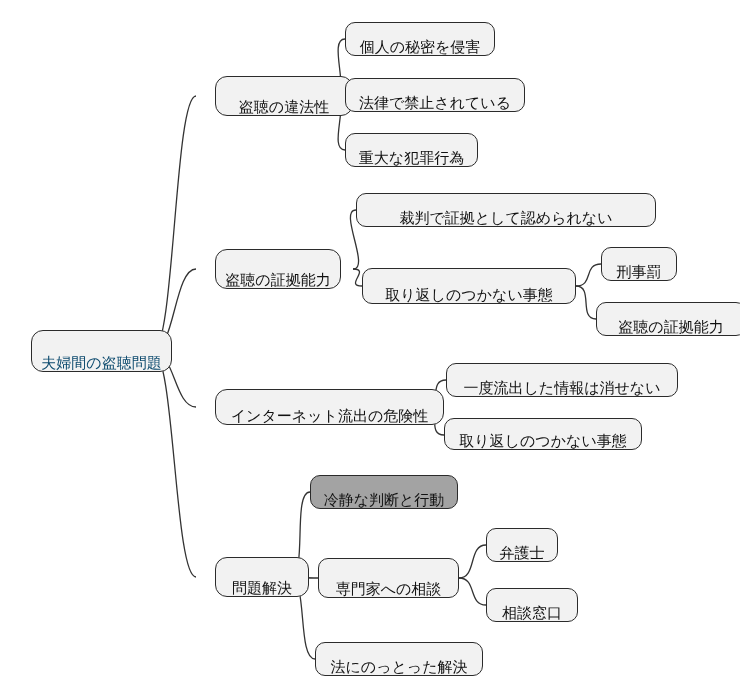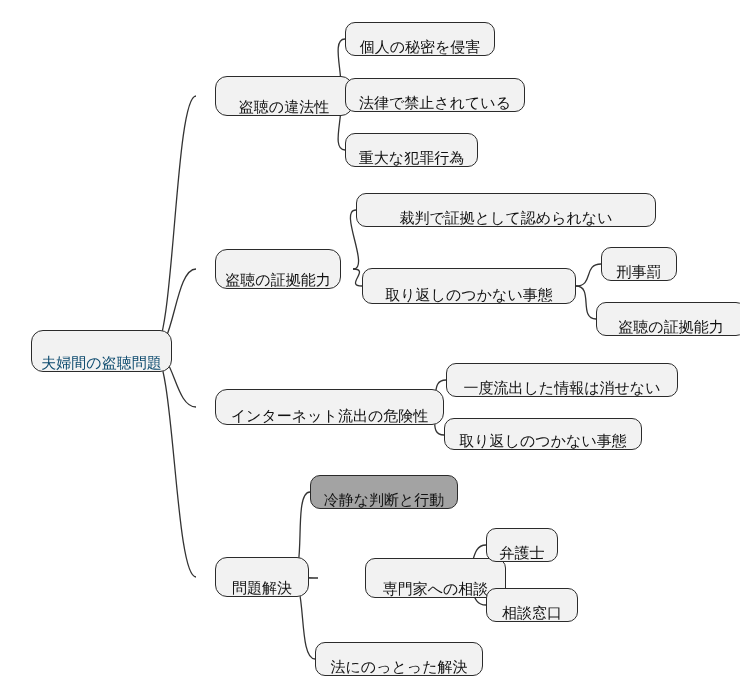--- a/index.html
+++ b/index.html
@@ -101,21 +101,21 @@
       </div>
       <div class="node level-2" style="left: 444px; top: 418px; width: 198px; height: 32px; background: rgb(242, 242, 242); border-color: rgb(43, 43, 43); color: rgb(17, 17, 17);">
         <span>取り返しのつかない事態</span>
       </div>
       <div class="node level-1" style="left: 196px; top: 557px; width: 94px; height: 40px; background: rgb(242, 242, 242); border-color: rgb(43, 43, 43); color: rgb(17, 17, 17);">
         <span>問題解決</span>
       </div>
       <div class="node level-2" style="left: 310px; top: 475px; width: 148px; height: 34px; background: #a3a3a3; border-color: rgb(43, 43, 43); color: rgb(17, 17, 17);">
         <span>冷静な判断と行動</span>
       </div>
-      <div class="node level-2" style="left: 318px; top: 558px; width: 141px; height: 40px; background: rgb(242, 242, 242); border-color: rgb(43, 43, 43); color: rgb(17, 17, 17); margin-left: 47px;">
+      <div class="node level-2" style="left: 318px; top: 558px; width: 141px; height: 40px; background: rgb(242, 242, 242); border-color: rgb(43, 43, 43); color: rgb(17, 17, 17);">
         <span>専門家への相談</span>
       </div>
       <div class="node level-2" style="left: 315px; top: 642px; width: 168px; height: 34px; background: rgb(242, 242, 242); border-color: rgb(43, 43, 43); color: rgb(17, 17, 17);">
         <span>法にのっとった解決</span>
       </div>
       <div class="node level-3" style="left: 486px; top: 528px; width: 72px; height: 34px; background: rgb(242, 242, 242); border-color: rgb(43, 43, 43); color: rgb(17, 17, 17);">
         <span>弁護士</span>
       </div>
       <div class="node level-3" style="left: 486px; top: 588px; width: 92px; height: 34px; background: rgb(242, 242, 242); border-color: rgb(43, 43, 43); color: rgb(17, 17, 17);">
         <span>相談窓口</span>

